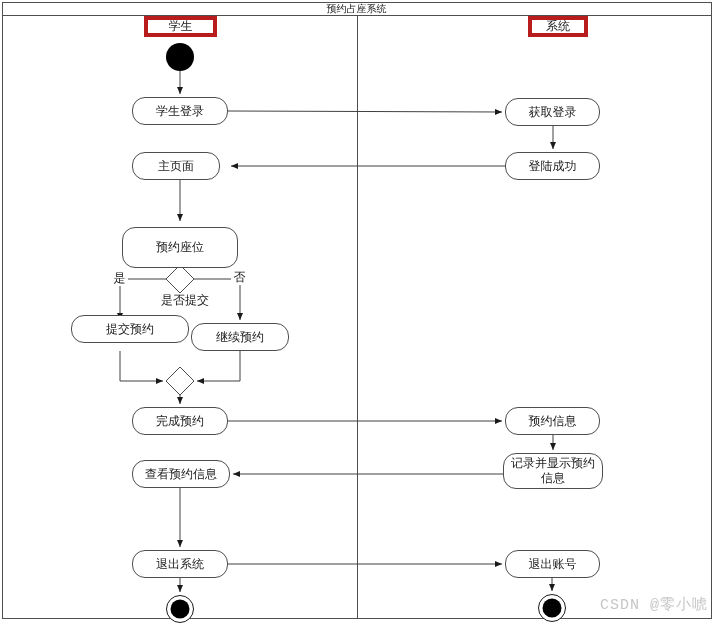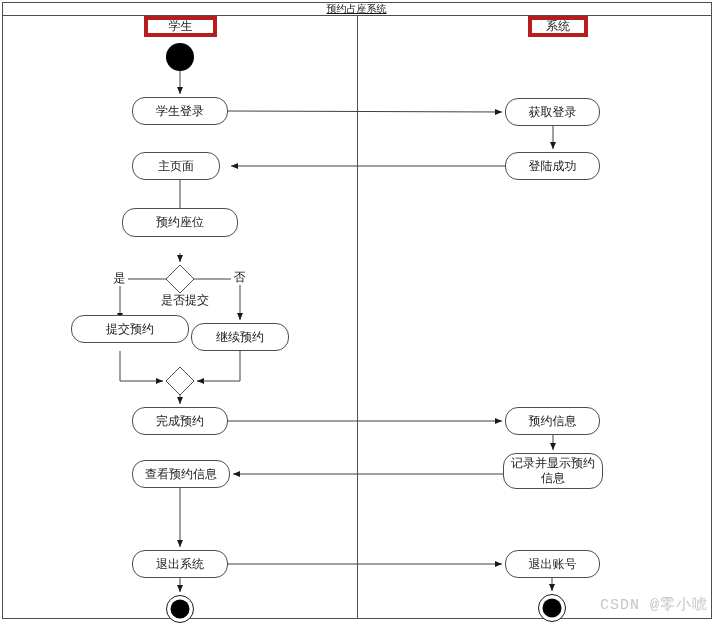--- a/index.html
+++ b/index.html
@@ -38,21 +38,20 @@
   .title {
     position: absolute;
     left: 2px;
     top: 2px;
     width: 709px;
     height: 13px;
     font-size: 10px;
     line-height: 13px;
     text-align: center;
     color: #1a1a1a;
-    text-decoration: underline;
   }
   .header-box {
     position: absolute;
     box-sizing: border-box;
     background: #ffffff;
     border: 4px solid #b91c1c;
     display: flex;
     align-items: center;
     justify-content: center;
     font-size: 12px;
@@ -151,21 +150,21 @@
   </svg>
 
   <div class="title">预约占座系统</div>
   <div class="header-box" style="left:144px;top:16px;width:73px;height:21px">学生</div>
   <div class="header-box" style="left:528px;top:16px;width:60px;height:21px">系统</div>
 
   <div class="action" style="left:132px;top:97px;width:96px;height:28px">学生登录</div>
   <div class="action" style="left:505px;top:98px;width:95px;height:28px">获取登录</div>
   <div class="action" style="left:132px;top:152px;width:88px;height:28px">主页面</div>
   <div class="action" style="left:505px;top:152px;width:95px;height:28px">登陆成功</div>
-  <div class="action" style="left:122px;top:208px;width:116px;height:29px">预约座位</div>
+  <div class="action" style="left:122px;top:227px;width:116px;height:41px">预约座位</div>
   <div class="action" style="left:71px;top:315px;width:118px;height:28px">提交预约</div>
   <div class="action" style="left:191px;top:323px;width:98px;height:28px">继续预约</div>
   <div class="action" style="left:132px;top:407px;width:96px;height:28px">完成预约</div>
   <div class="action" style="left:505px;top:407px;width:95px;height:28px">预约信息</div>
   <div class="action" style="left:503px;top:453px;width:100px;height:36px">记录并显示预约信息</div>
   <div class="action" style="left:132px;top:460px;width:98px;height:28px">查看预约信息</div>
   <div class="action" style="left:132px;top:550px;width:96px;height:28px">退出系统</div>
   <div class="action" style="left:505px;top:550px;width:95px;height:28px">退出账号</div>
 
   <div class="edge-label" style="left:111px;top:271px;width:17px;height:15px">是</div>

